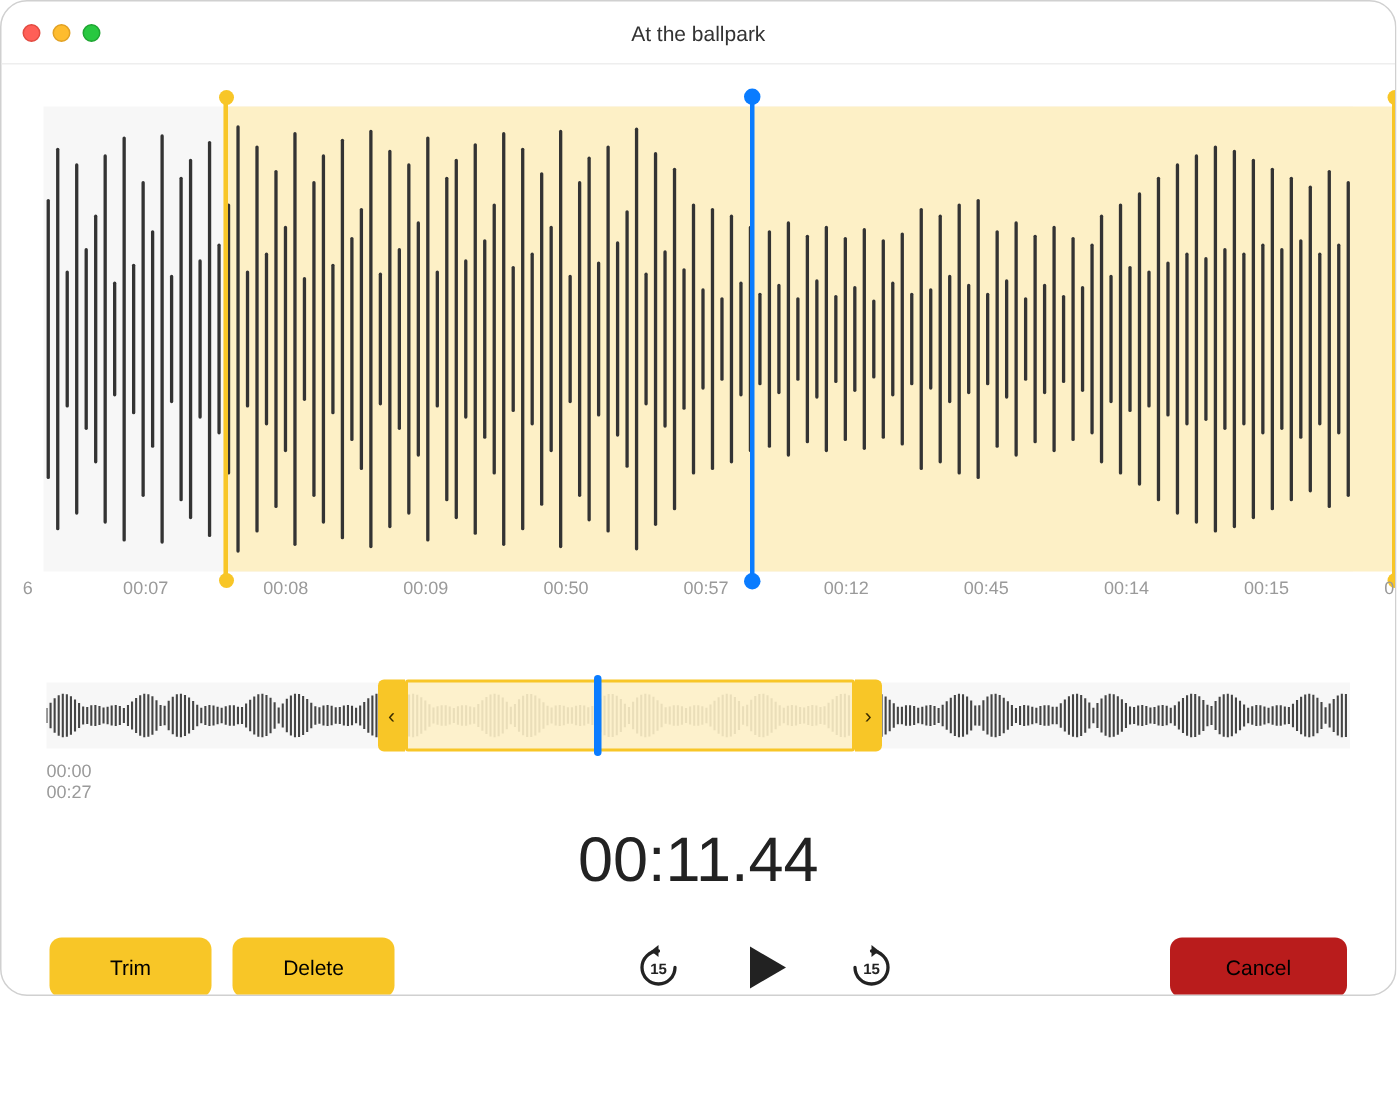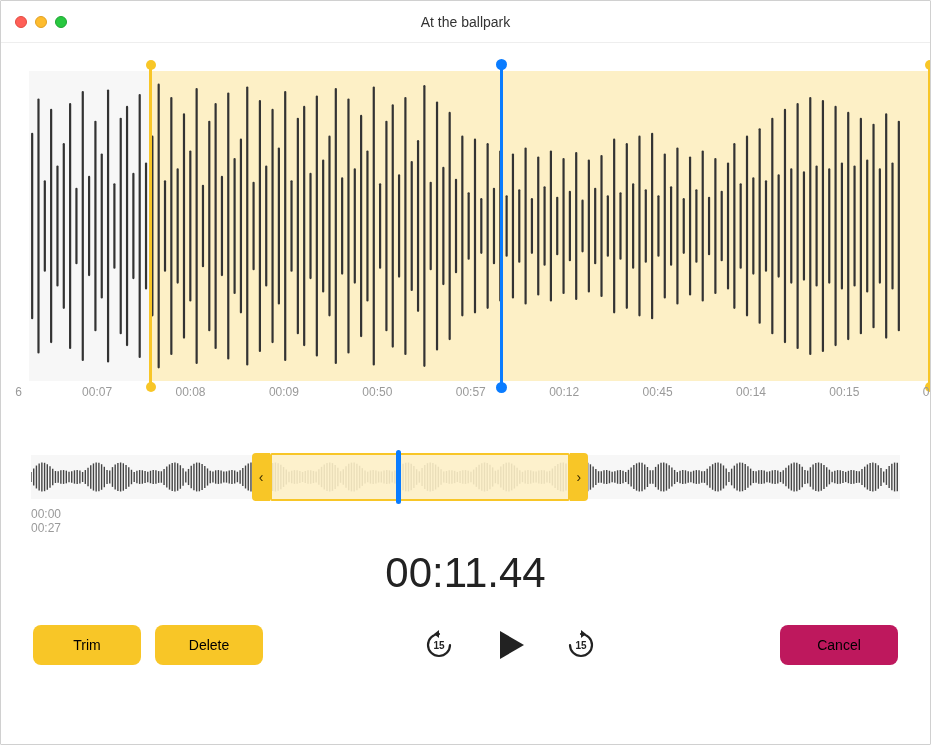--- a/index.html
+++ b/index.html
@@ -5,23 +5,23 @@
   * { box-sizing: border-box; margin: 0; padding: 0; }
   body {
     font-family: -apple-system, BlinkMacSystemFont, "Helvetica Neue", Arial, sans-serif;
     background: #fff;
     width: 931px;
     height: 745px;
     overflow: hidden;
   }
   .window {
     width: 931px;
-    height: 745px;
+    height: 664px;
     border: 1px solid #d0d0d0;
-    border-radius: 1px;
+    border-radius: 18px;
     overflow: hidden;
     background: #fff;
     display: flex;
     flex-direction: column;
   }
   .titlebar {
     height: 42px;
     display: flex;
     align-items: center;
     padding: 0 14px;
@@ -181,21 +181,21 @@
   .btn {
     height: 40px;
     border-radius: 8px;
     border: none;
     font-size: 14px;
     font-weight: 500;
     cursor: pointer;
     padding: 0 22px;
   }
   .btn-yellow { background: #f8c627; color: #000; width: 108px; }
-  .btn-gray { background: #be185d; color: #000; width: 118px; margin-left: 23px; }
+  .btn-gray { background: #b91c1c; color: #000; width: 118px; margin-left: 23px; }
   .btn-gray.disabled { color: #b8b8b8; cursor: default; }
   .playback-group {
     display: flex;
     align-items: center;
     gap: 30px;
   }
   .icon-btn {
     background: none;
     border: none;
     cursor: pointer;

